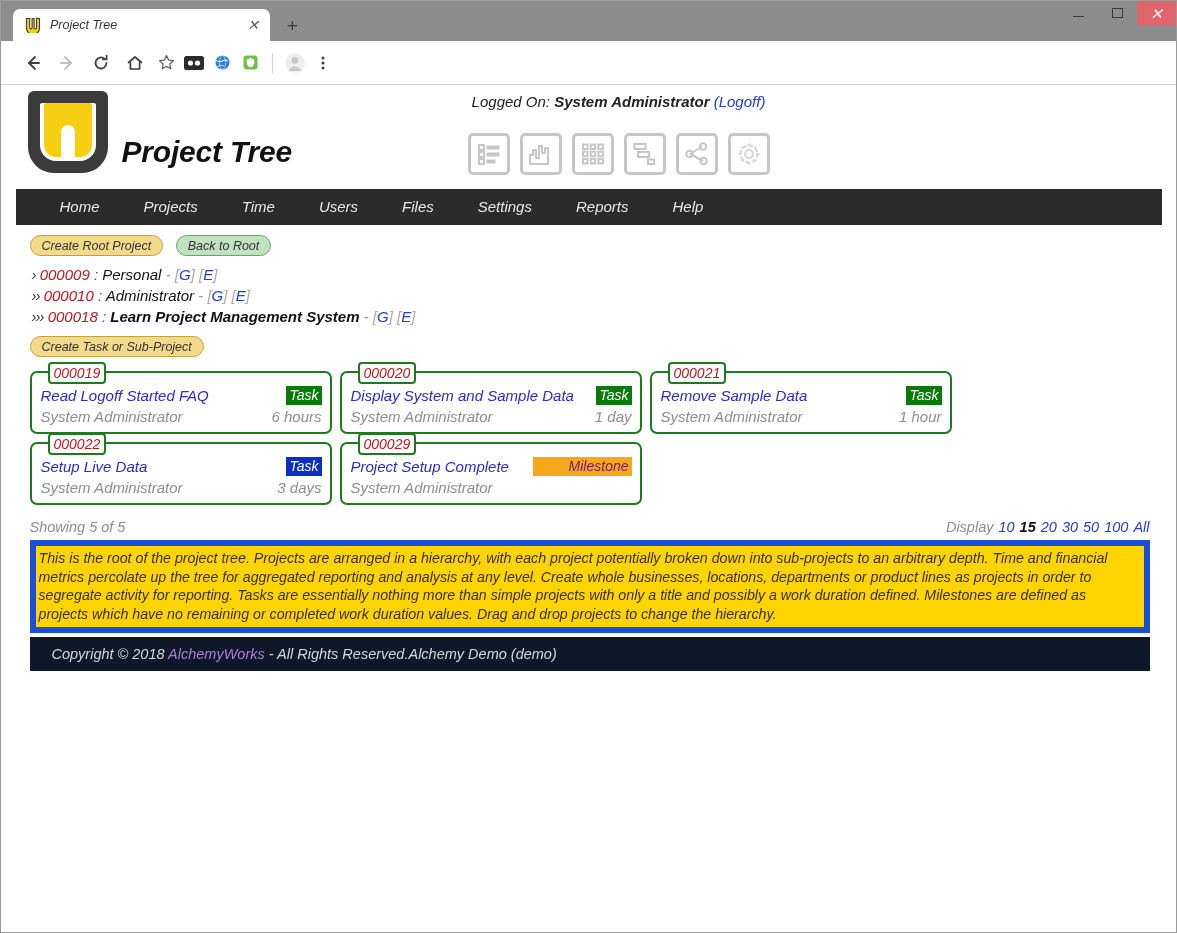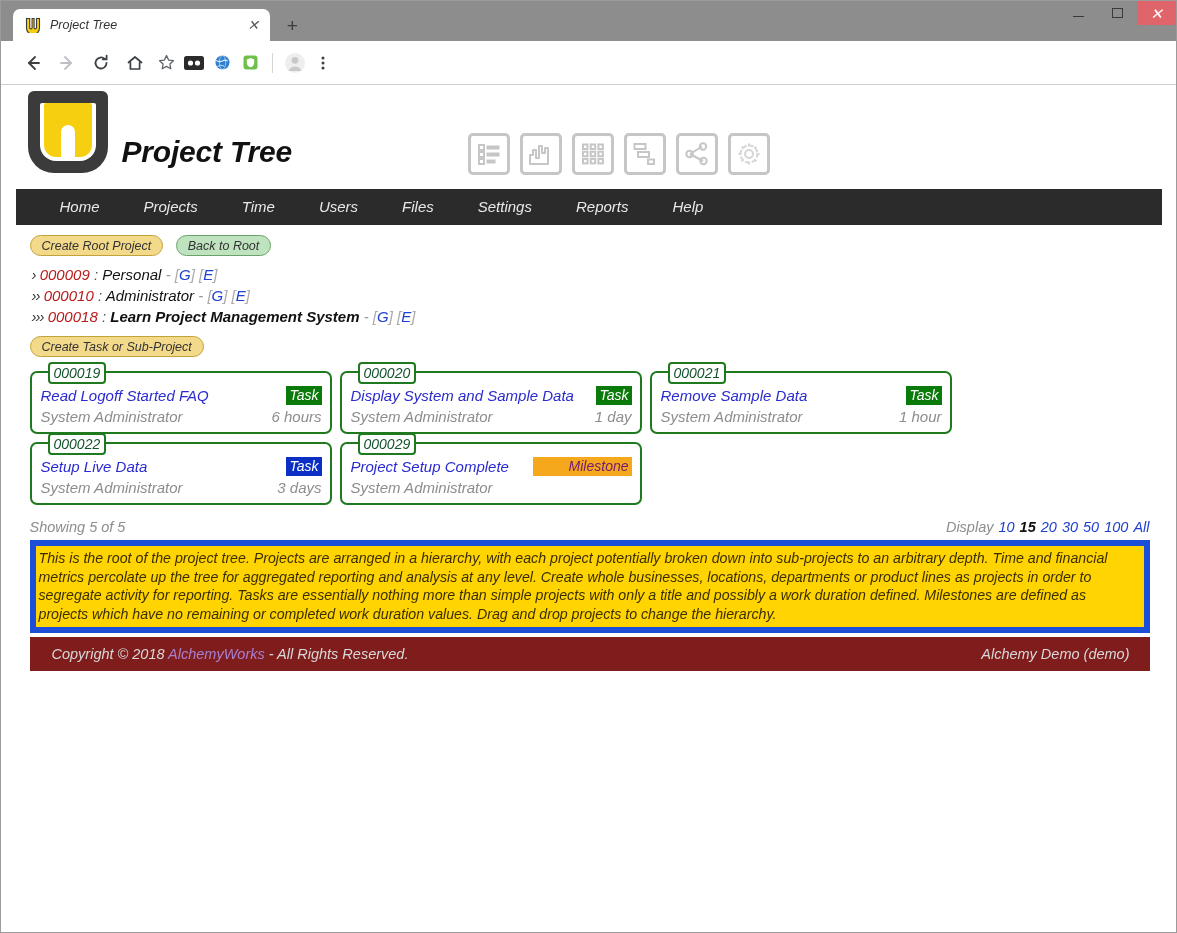--- a/index.html
+++ b/index.html
@@ -235,21 +235,21 @@
     background: #ffffff;
   }
   .card-id {
     position: absolute;
     left: 16px; top: -11px;
     background: #ffffff;
     border: 2px solid #1f7a1f;
     border-radius: 4px;
     padding: 0 4px;
     font-size: 14px;
-    color: #14532d;
+    color: #b91c1c;
     line-height: 18px;
   }
   .card-line1 {
     display: flex; align-items: center; justify-content: space-between;
     gap: 8px;
   }
   .card-title {
     font-size: 15px; color: #2a2ad0;
     white-space: nowrap; overflow: hidden; text-overflow: ellipsis;
   }
@@ -288,23 +288,23 @@
     border: 6px solid #1d4ed8;
     color: #3a2e00;
     font-size: 14.2px;
     line-height: 18.5px;
     padding: 3px 4px 4px 3px;
   }
 
   
   #footer {
     margin-top: 4px;
-    background: #7f1d1d;
+    background: #0f172a;
     height: 34px;
-    display: flex; align-items: center; justify-content: space-between;
+    display: flex; align-items: center; justify-content: flex-start;
     padding: 0 20px 0 22px;
     font-size: 14.5px;
     color: #d8d8d8;
   }
   #footer .brand { color: #a97fd0; }
 </style>
 </head>
 <body>
 
 <div id="browser-window">
@@ -412,20 +412,25 @@
         <div id="logo-wrap">
           <div id="logo">
             <div class="outer"></div>
             <div class="inner-left"></div>
             <div class="u-yellow"></div>
             <div class="notch"></div>
           </div>
         </div>
         <div id="app-title">Project Tree</div>
 
+        <div id="loggedon">
+          <span>Logged On:</span>
+          <span class="name">System Administrator</span>
+          <span class="logoff">(Logoff)</span>
+        </div>
 
         <div id="icon-row">
           <div class="app-icon">
             <svg width="26" height="26" viewBox="0 0 26 26">
               <rect x="3" y="4" width="5" height="5" fill="none" stroke="#c6c6c6" stroke-width="2"></rect>
               <rect x="10.5" y="4.5" width="13" height="4" fill="#c6c6c6"></rect>
               <rect x="3" y="11" width="5" height="5" fill="none" stroke="#c6c6c6" stroke-width="2"></rect>
               <rect x="10.5" y="11.5" width="13" height="4" fill="#c6c6c6"></rect>
               <rect x="3" y="18" width="5" height="5" fill="none" stroke="#c6c6c6" stroke-width="2"></rect>
               <rect x="10.5" y="18.5" width="9" height="4" fill="#c6c6c6"></rect>

